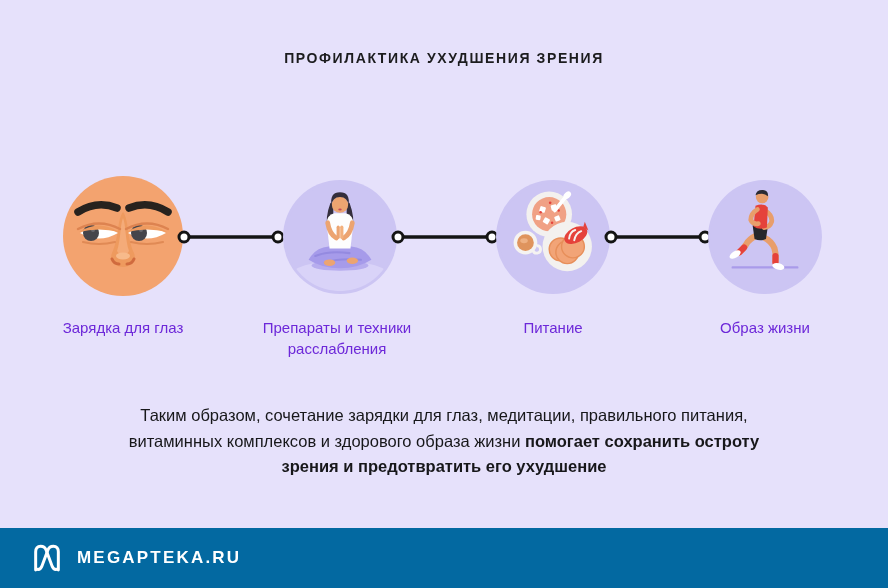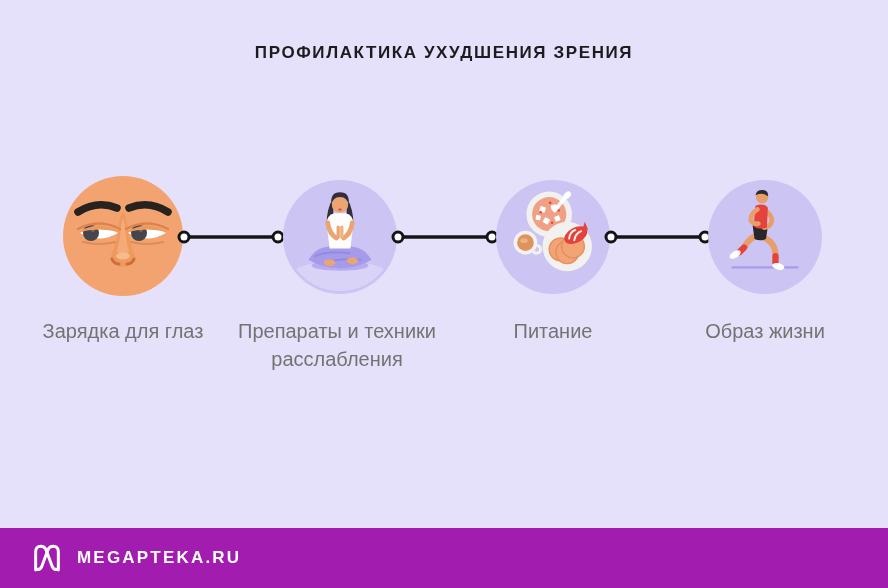--- a/index.html
+++ b/index.html
@@ -5,23 +5,23 @@
   html,body{margin:0;padding:0;}
   .page{
     position:relative;
     width:888px;height:588px;
     background:#e6e1fb;
     overflow:hidden;
     font-family:"Liberation Sans","DejaVu Sans",sans-serif;
     color:#1c1c1e;
   }
   .title{
-    position:absolute;top:43px;left:0;width:100%;
+    position:absolute;top:50px;left:0;width:100%;
     text-align:center;
-    font-size:17px;font-weight:bold;letter-spacing:1.6px;
+    font-size:14px;font-weight:bold;letter-spacing:1.6px;
     color:#1c1c1e;
   }
   .pill{
     position:absolute;top:89px;left:50%;transform:translateX(-50%);
     border:2px solid #141414;border-radius:20px;
     padding:6px 26px;
     font-size:16px;white-space:nowrap;
     background:transparent;
   }
   .pill b{font-weight:bold;}
@@ -31,33 +31,33 @@
   }
   .step-circle svg{display:block;width:100%;height:100%;}
   .c1{left:63px;top:176px;width:120px;height:120px;background:transparent;}
   .c2{left:283px;top:180px;width:114px;height:114px;}
   .c3{left:496px;top:180px;width:114px;height:114px;}
   .c4{left:708px;top:180px;width:114px;height:114px;}
   .connector{position:absolute;top:228px;width:110px;height:18px;}
   .conn1{left:176px;} .conn2{left:390px;} .conn3{left:603px;}
   .step-label{
     position:absolute;top:317px;width:230px;
-    text-align:center;font-size:20px;font-weight:500;
-    line-height:1.4;color:#737373;
+    text-align:center;font-size:15px;font-weight:500;
+    line-height:1.4;color:#6d28d9;
   }
   .l1{left:8px;}  .l2{left:222px;} .l3{left:438px;} .l4{left:650px;}
   .summary{
     position:absolute;top:403px;left:50%;transform:translateX(-50%);
     width:676px;text-align:center;
     font-size:16.5px;line-height:1.55;color:#17171a;
   }
   .summary b{font-weight:bold;}
   .footer{
     position:absolute;left:0;bottom:0;width:888px;height:60px;
-    background:#a21caf;display:flex;align-items:center;
+    background:#0369a1;display:flex;align-items:center;
   }
   .footer .logo{margin-left:30px;width:34px;height:34px;}
   .footer .brand{
     margin-left:13px;color:#ffffff;font-weight:bold;
     font-size:17px;letter-spacing:2.2px;
   }
   .footer .tagline{
     margin-left:47px;color:#ffffff;font-weight:bold;
     font-size:16.5px;letter-spacing:.2px;
   }
@@ -216,20 +216,21 @@
       <circle cx="57" cy="18" r="6.6" fill="#e89e6b"></circle>
       <path d="M50 16 Q51 10 58 10.5 Q64 11.5 63 17 Q58 12.5 50 16 Z" fill="#2b2b33"></path>
     </svg>
   </div>
 
   <div class="step-label l1">Зарядка для глаз</div>
   <div class="step-label l2">Препараты и техники расслабления</div>
   <div class="step-label l4">Образ жизни</div>
   <div class="step-label l3">Питание</div>
 
+  <div class="summary"><span>Таким образом, сочетание зарядки для глаз, медитации, правильного питания, витаминных комплексов и здорового образа жизни </span><b>помогает сохранить остроту зрения и предотвратить его ухудшение</b></div>
 
   <div class="footer">
     <svg class="logo" viewBox="0 0 48 48">
       <g fill="none" stroke="#ffffff" stroke-width="4.2" stroke-linecap="round" stroke-linejoin="round">
         <path d="M8 41 V15 Q8 7.5 15 7.5 Q21 7.5 23 13.5 L31 35 Q33 41 38 40"></path>
         <path d="M40 41 V15 Q40 7.5 33 7.5 Q27 7.5 25 13.5 L17 35 Q15 41 10 40"></path>
       </g>
     </svg>
     <div class="brand">MEGAPTEKA.RU</div>
   </div>

